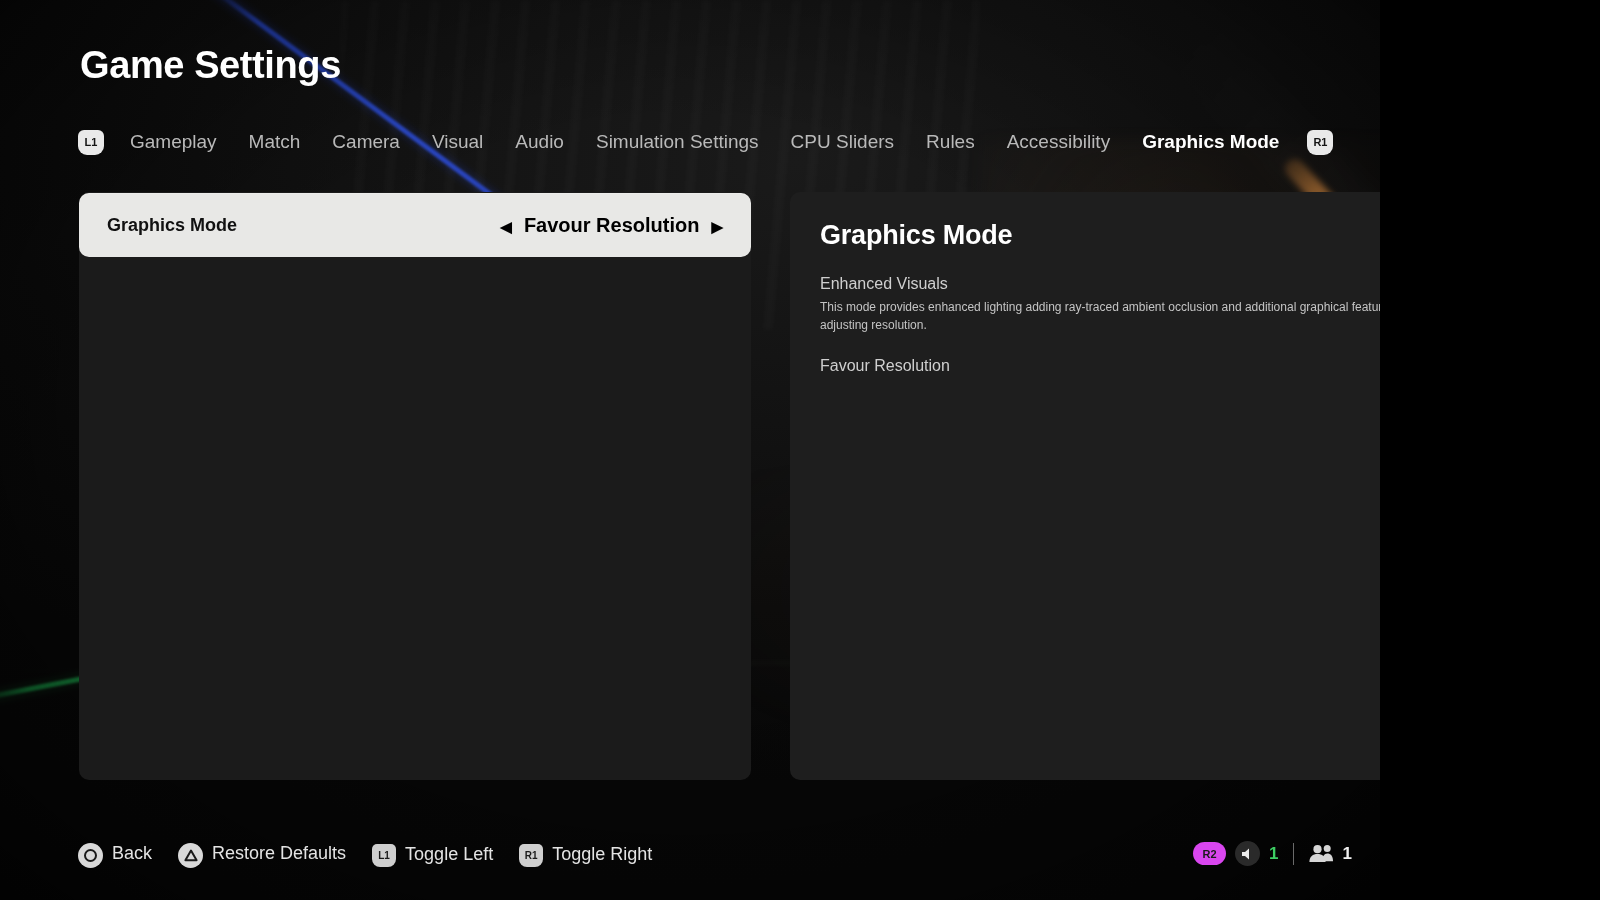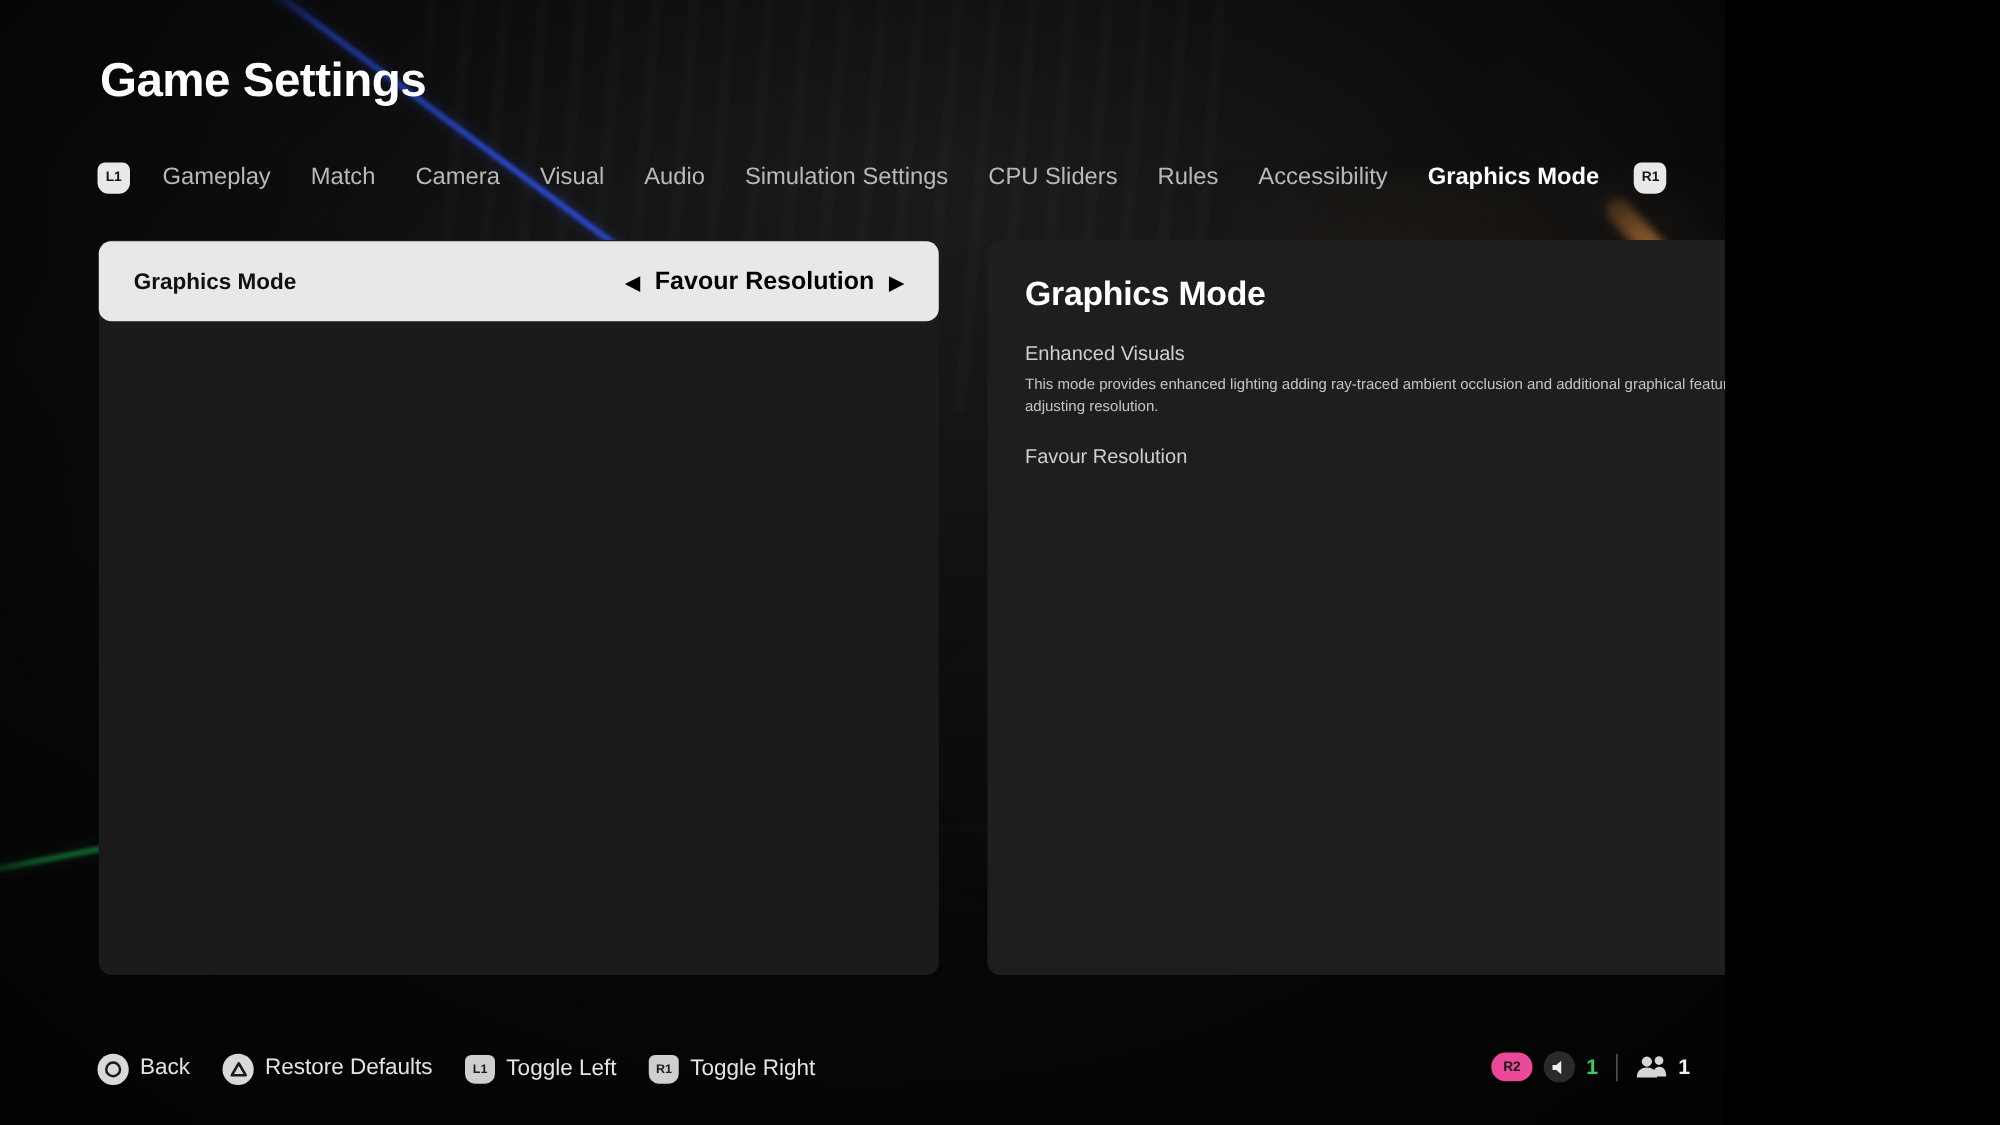--- a/index.html
+++ b/index.html
@@ -294,21 +294,21 @@
     display: flex;
     align-items: center;
     gap: 9px;
   }
   .pill-r2 {
     display: inline-flex;
     align-items: center;
     justify-content: center;
     width: 33px; height: 23px;
     border-radius: 12px;
-    background: #ec4899;
+    background: #d946ef;
     color: #1a1a1a;
     font-size: 11px;
     font-weight: 700;
   }
   .speaker-badge {
     width: 25px; height: 25px;
     border-radius: 50%;
     background: #2a2a2a;
     display: inline-flex;
     align-items: center;

